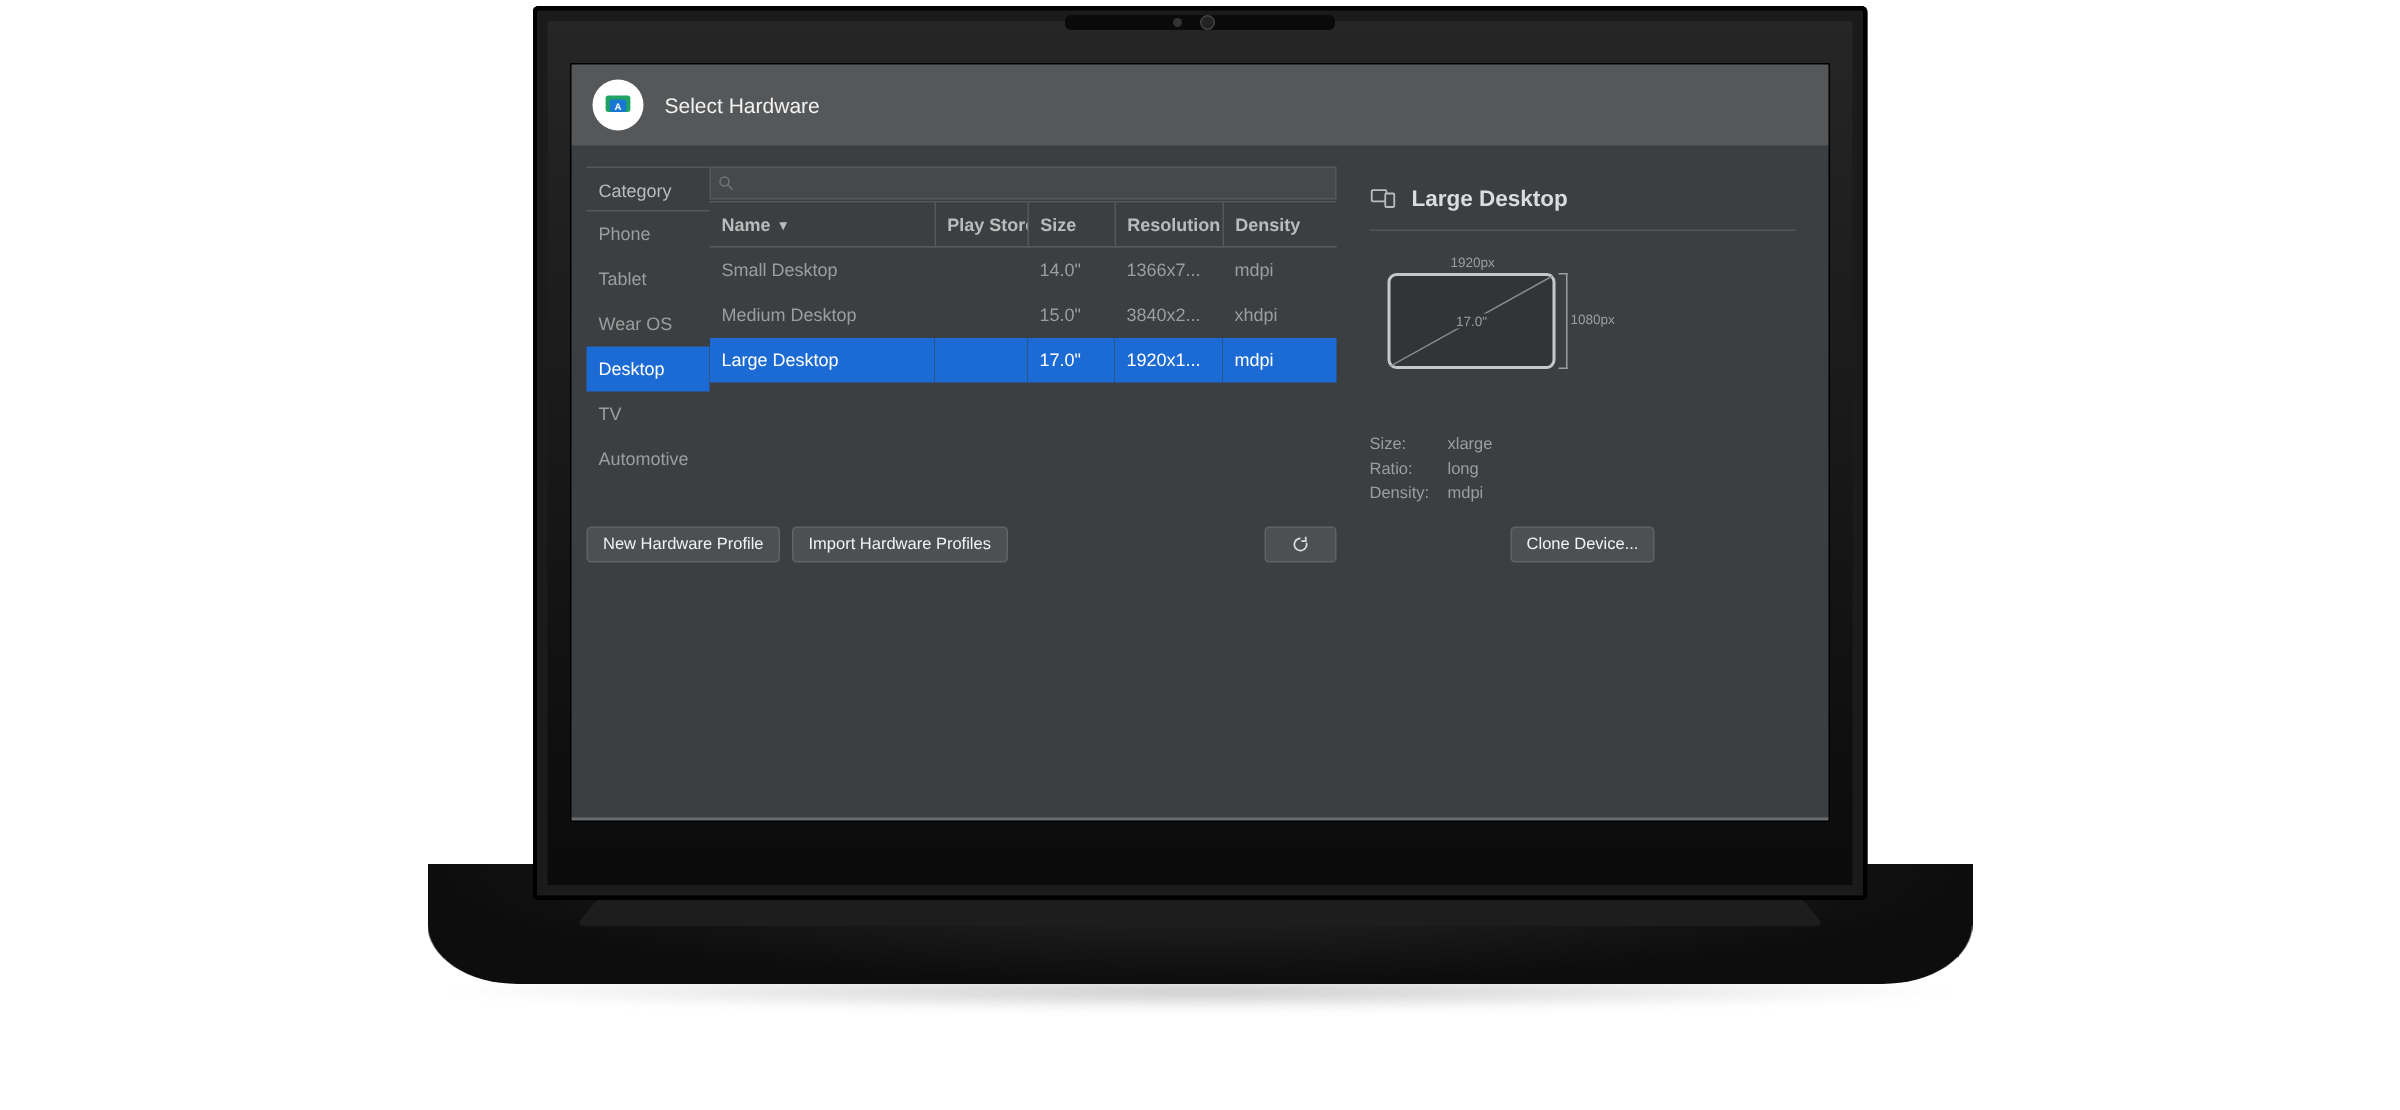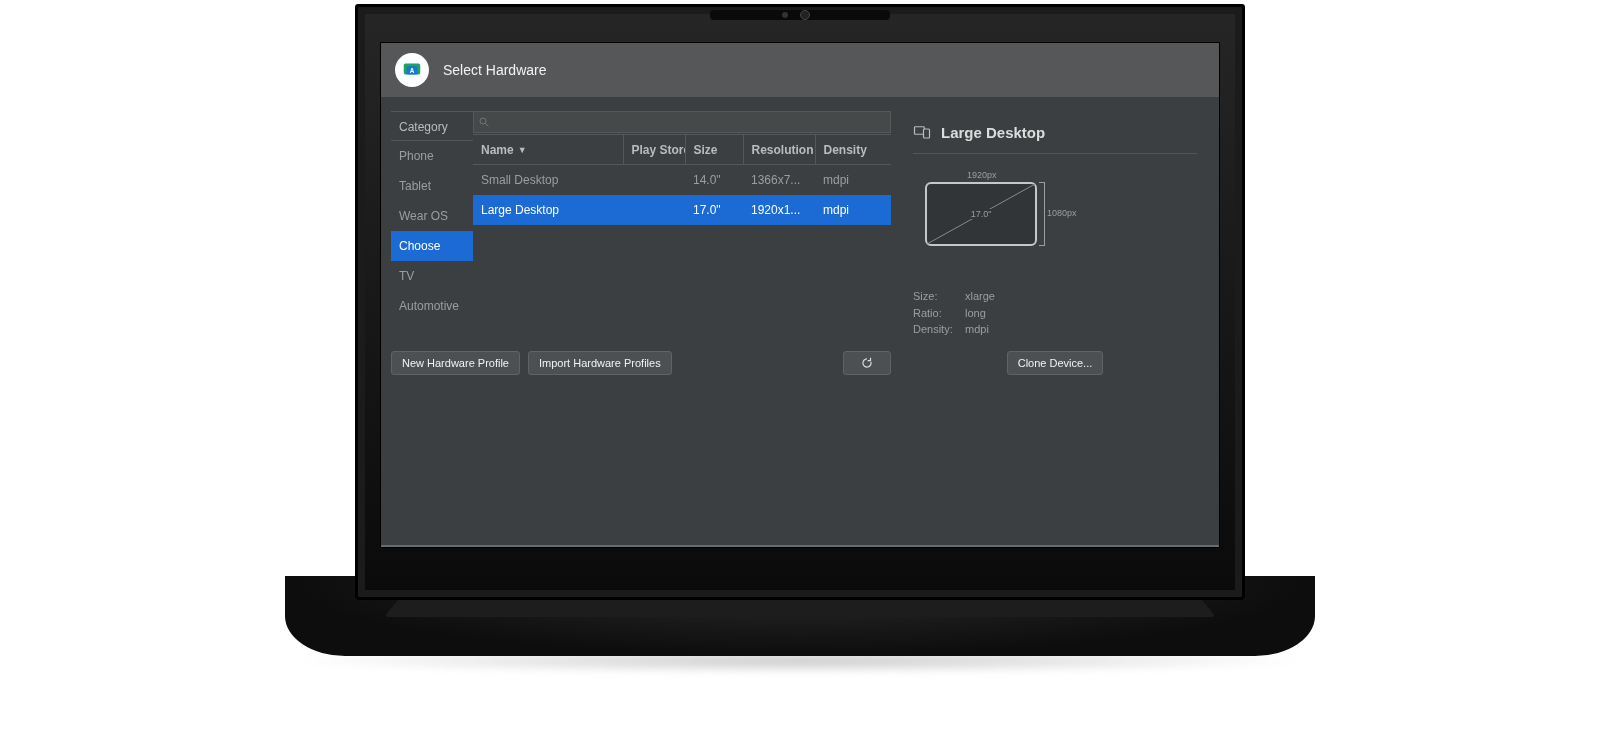--- a/index.html
+++ b/index.html
@@ -184,21 +184,21 @@
 
           <div class="col-left">
             <div class="picker">
 
               <div class="cat-panel">
                 <div class="cat-header">Category</div>
                 <div id="cat-list">
                     <div class="cat-item">Phone</div>
                     <div class="cat-item">Tablet</div>
                     <div class="cat-item">Wear OS</div>
-                    <div class="cat-item selected">Choose</div>
+                    <div class="cat-item selected">Desktop</div>
                     <div class="cat-item">TV</div>
                     <div class="cat-item">Automotive</div>
                   </div>
               </div>
 
               <div class="table-panel">
                 <div class="search-row">
                   <svg viewBox="0 0 24 24">
                       <circle cx="10" cy="10" r="6" fill="none" stroke="#aaa" stroke-width="2"></circle>
                       <line x1="15" y1="15" x2="21" y2="21" stroke="#aaa" stroke-width="2"></line>
@@ -223,20 +223,27 @@
                     </tr>
                   </thead>
                   <tbody id="tbody">
                       <tr>
                         <td>Small Desktop</td>
                         <td></td>
                         <td>14.0"</td>
                         <td>1366x7...</td>
                         <td>mdpi</td>
                       </tr>
+                      <tr>
+                        <td>Medium Desktop</td>
+                        <td></td>
+                        <td>15.0"</td>
+                        <td>3840x2...</td>
+                        <td>xhdpi</td>
+                      </tr>
                       <tr class="selected">
                         <td>Large Desktop</td>
                         <td></td>
                         <td>17.0"</td>
                         <td>1920x1...</td>
                         <td>mdpi</td>
                       </tr>
                     </tbody>
                 </table>
                 <div class="spacer"></div>

